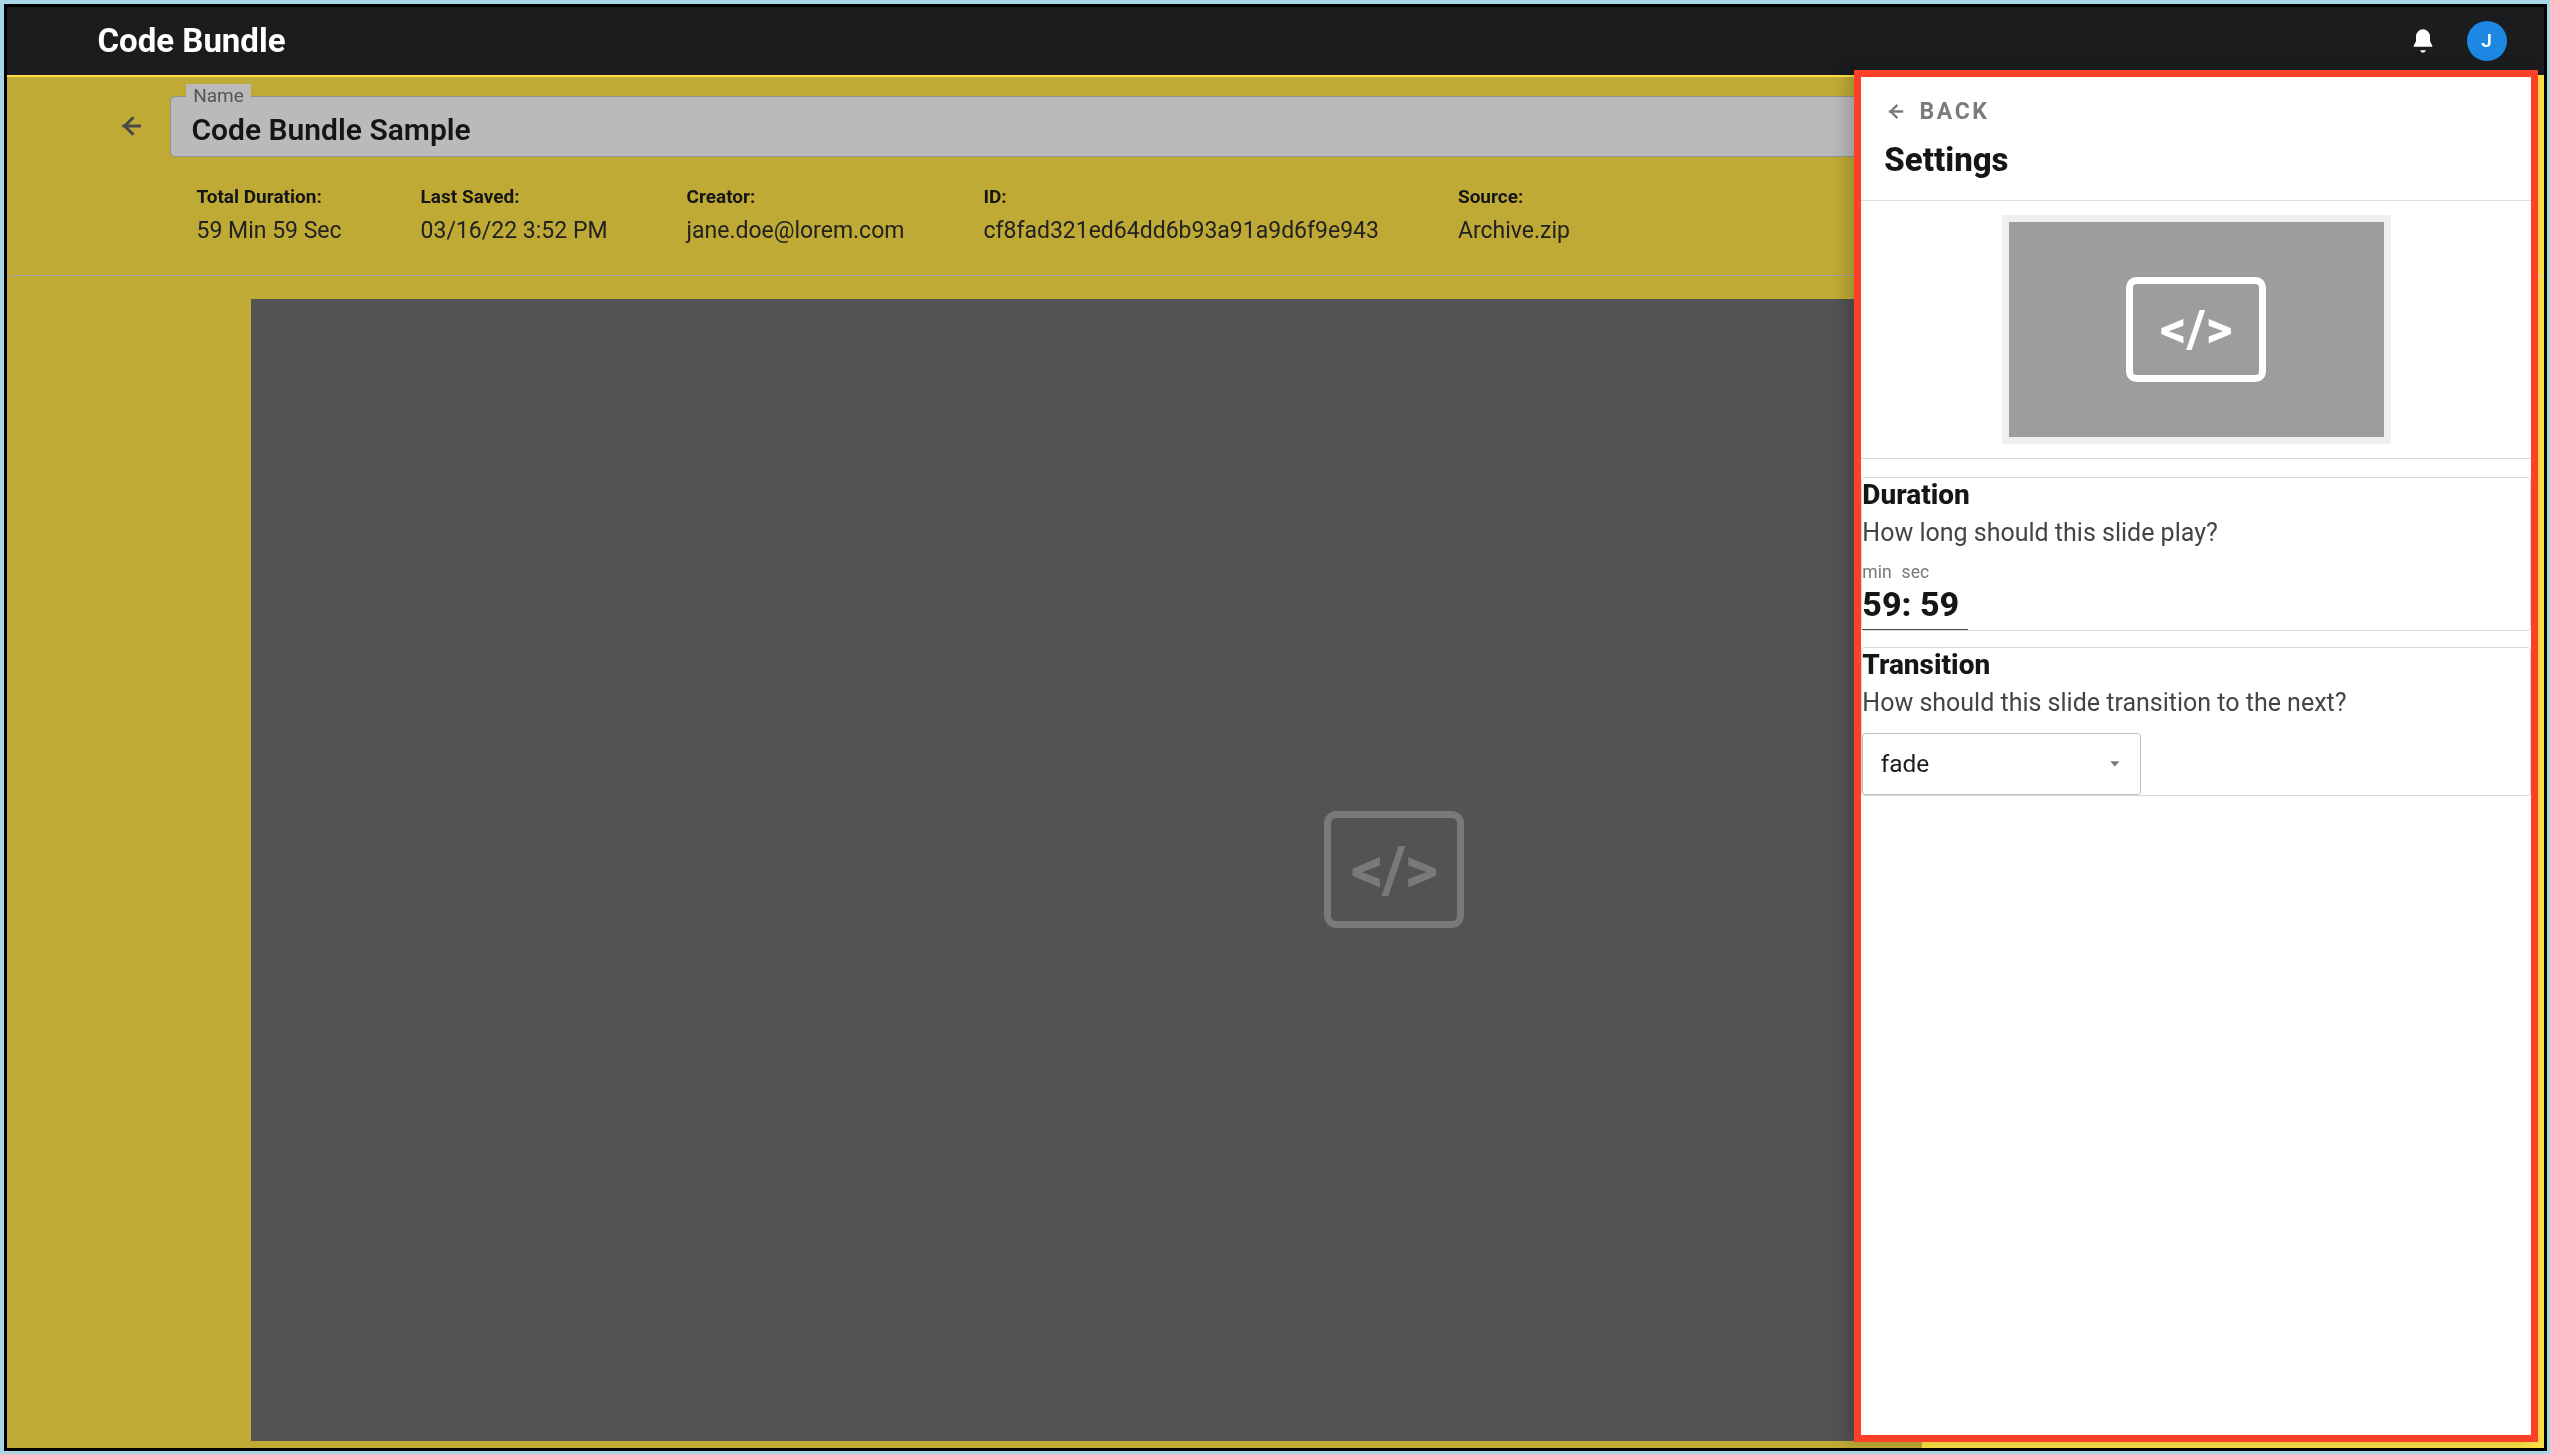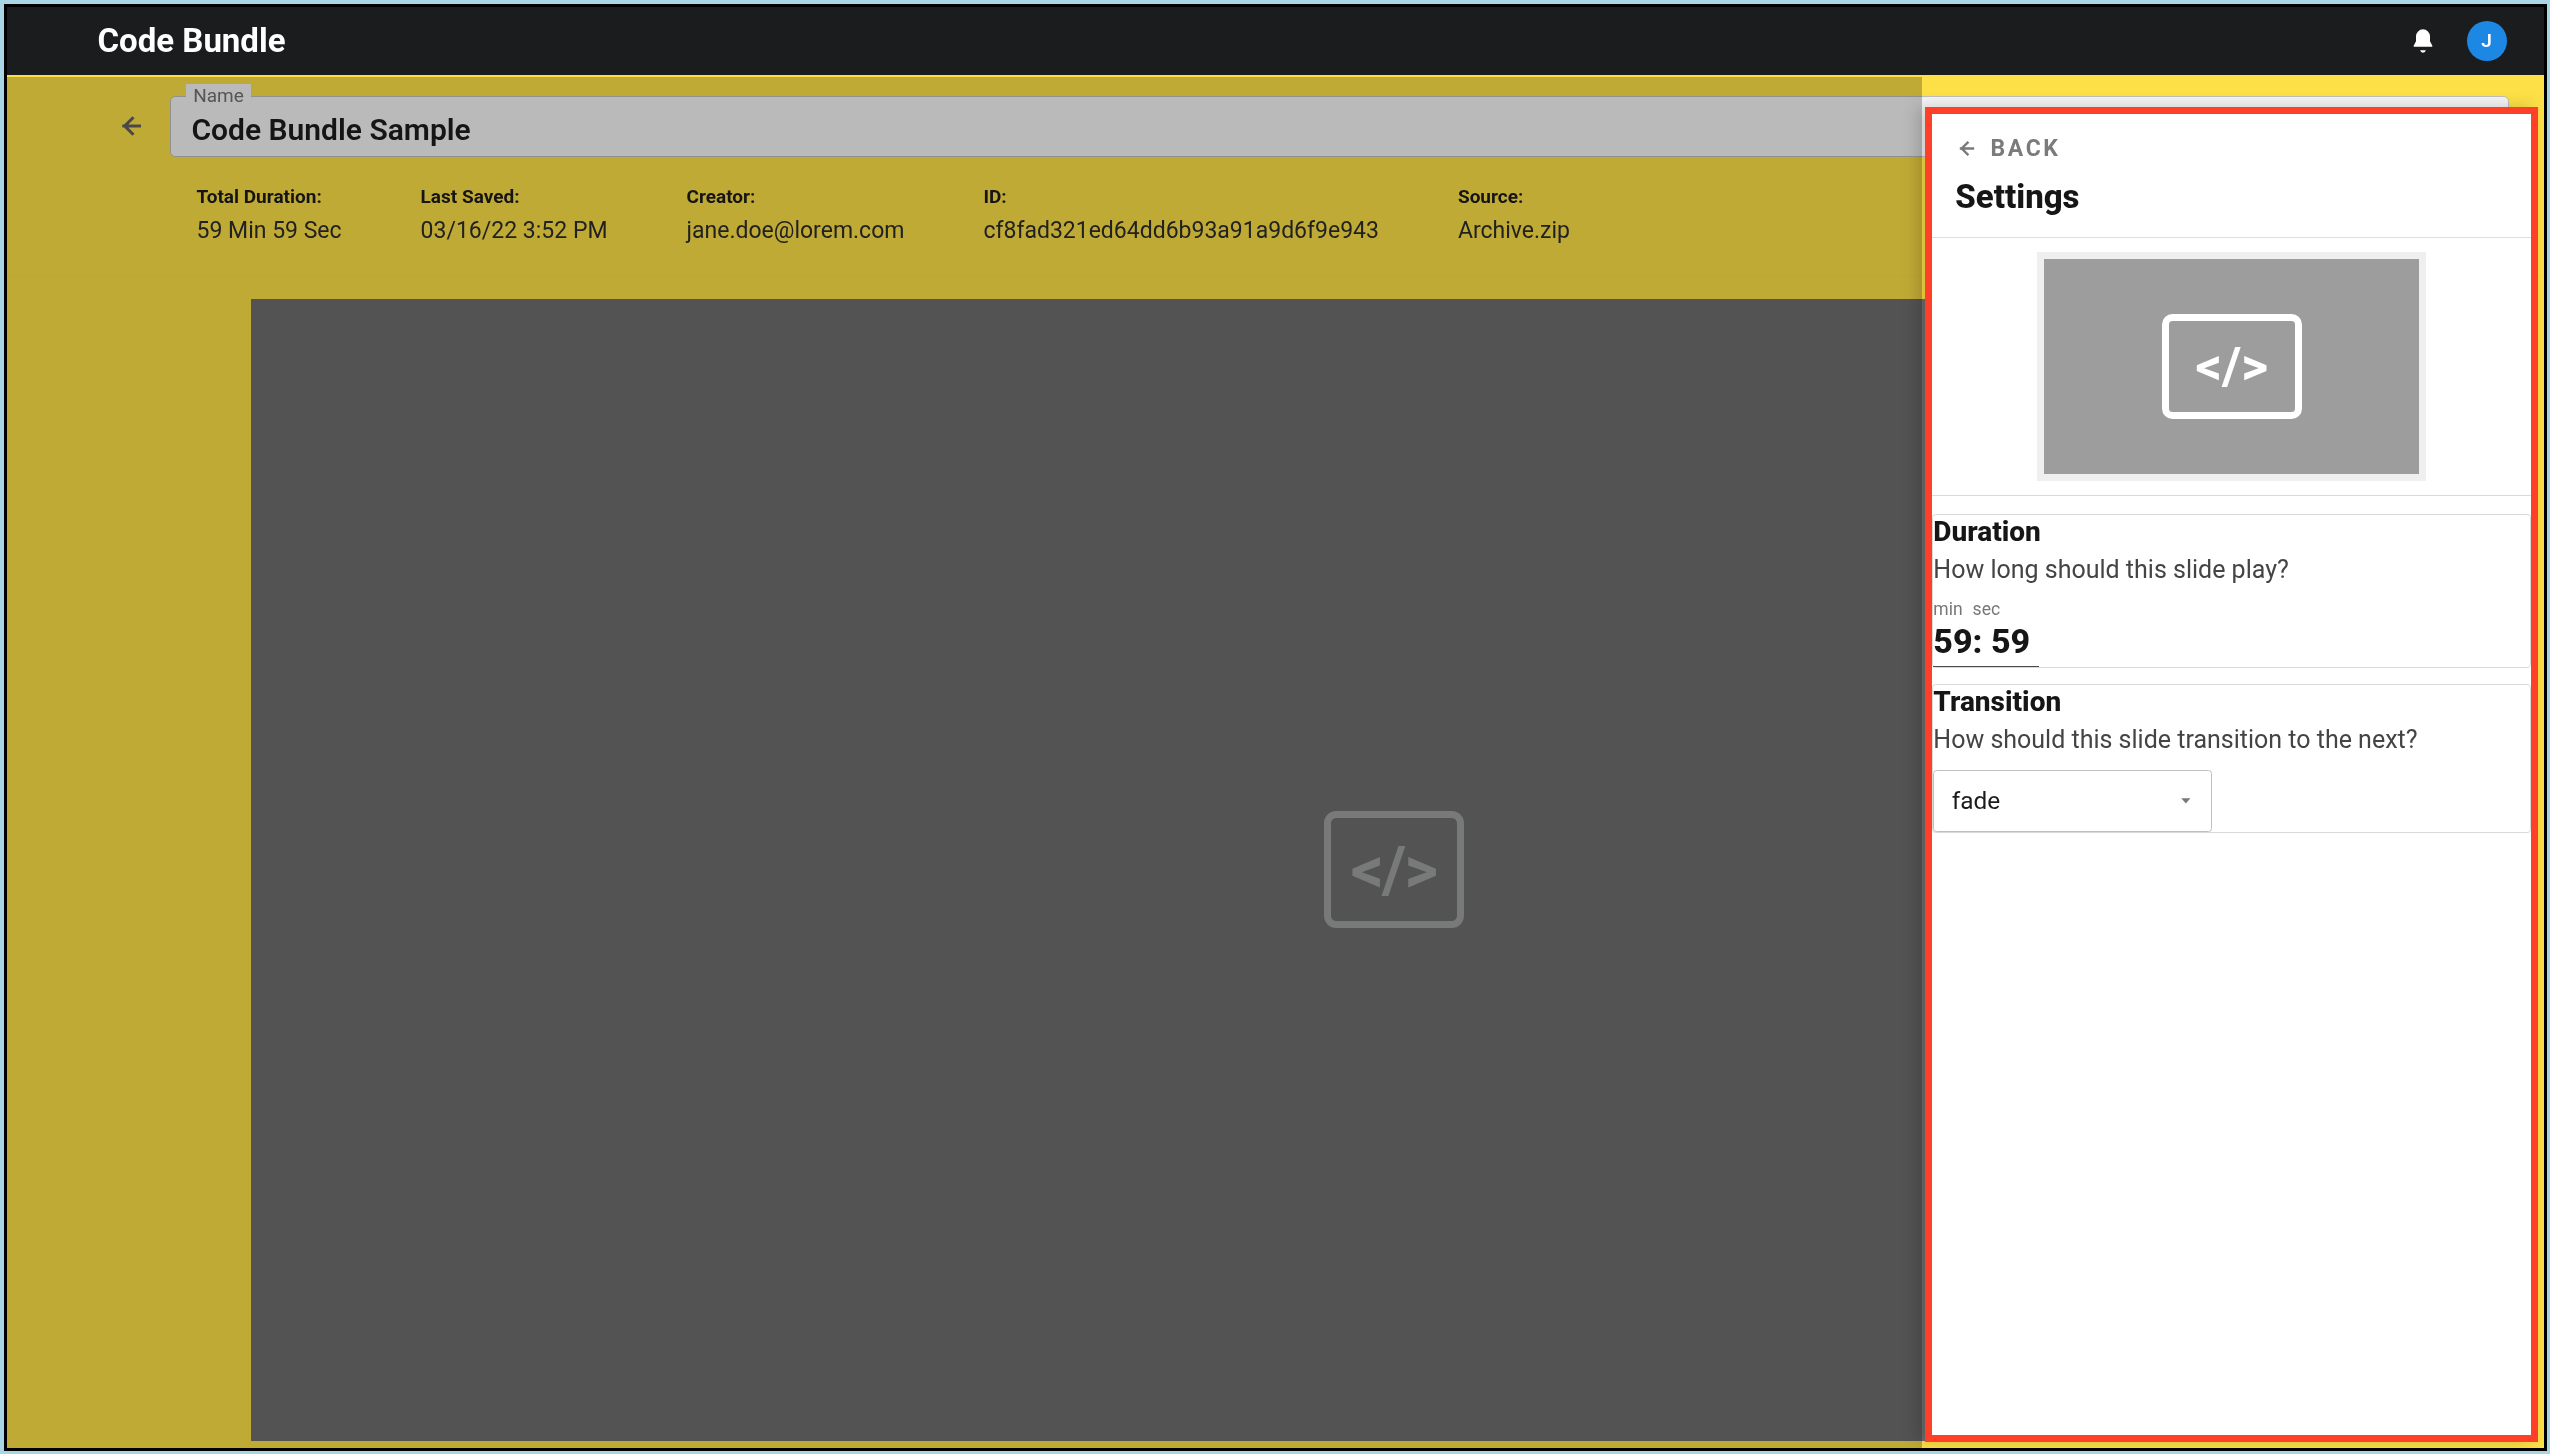--- a/index.html
+++ b/index.html
@@ -125,25 +125,24 @@
     background: rgba(0,0,0,0.24);
     top: 70px;
   }
 
   
   .panel-wrap {
     position: absolute;
     top: 63px;
     right: 5.2px;
     bottom: 5.2px;
-    width: 613px;
+    width: 684px;
     border: 7px solid #ff4028;
     background: #fff;
     box-shadow: -7px 0 15.7px rgba(0,0,0,0.18);
-    margin-top: 37px;
   }
   .panel-back {
     display: flex;
     align-items: center;
     gap: 12.2px;
     padding: 21px 23px 7px 23px;
     color: #7b7b7b;
     font-size: 23px;
     font-weight: 700;
     letter-spacing: 2.6px;

